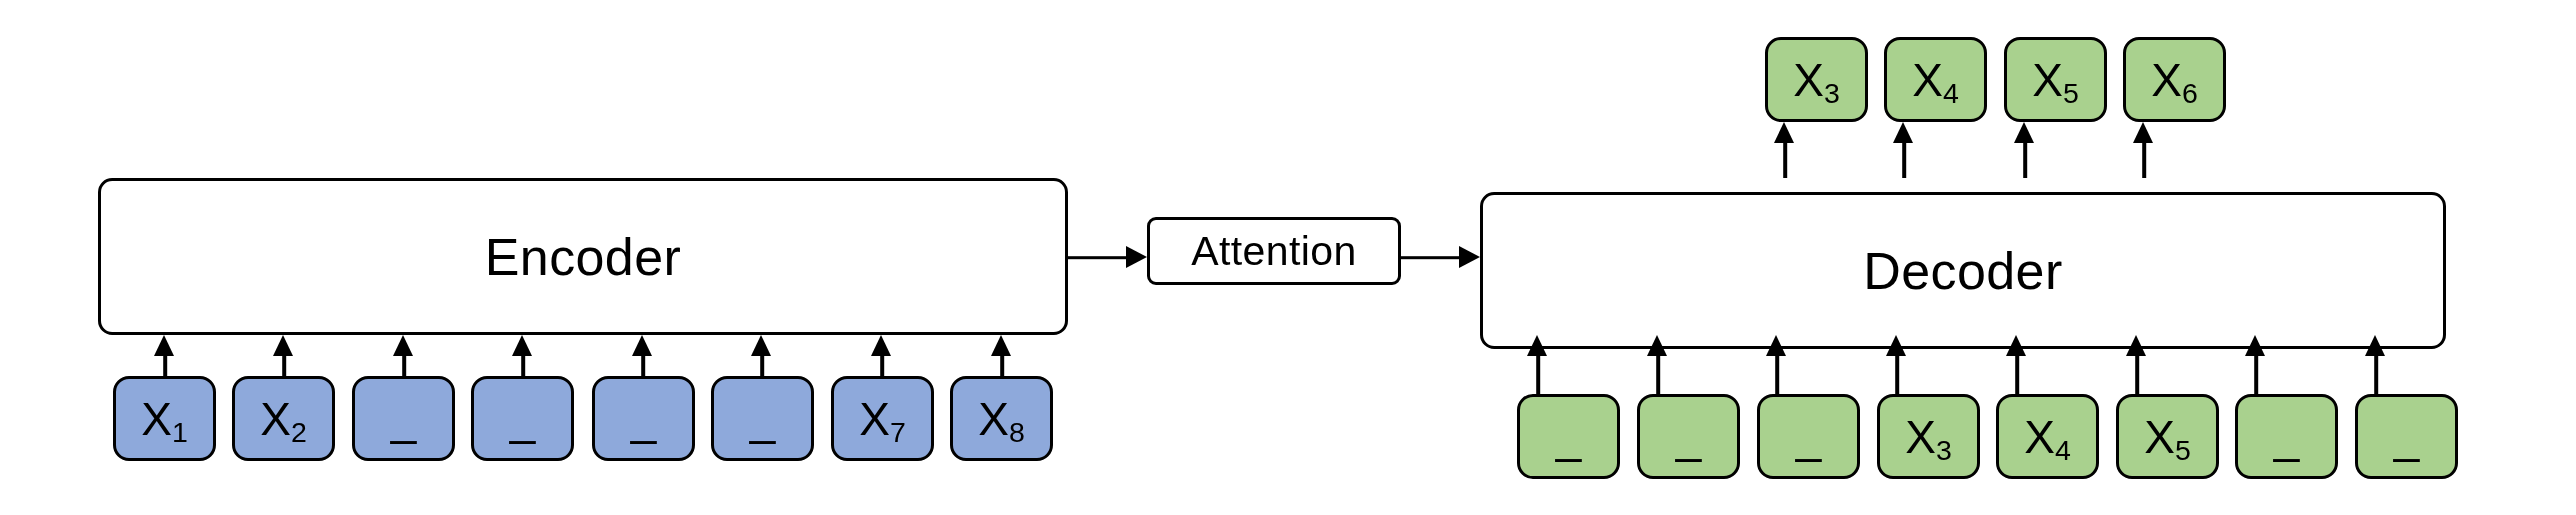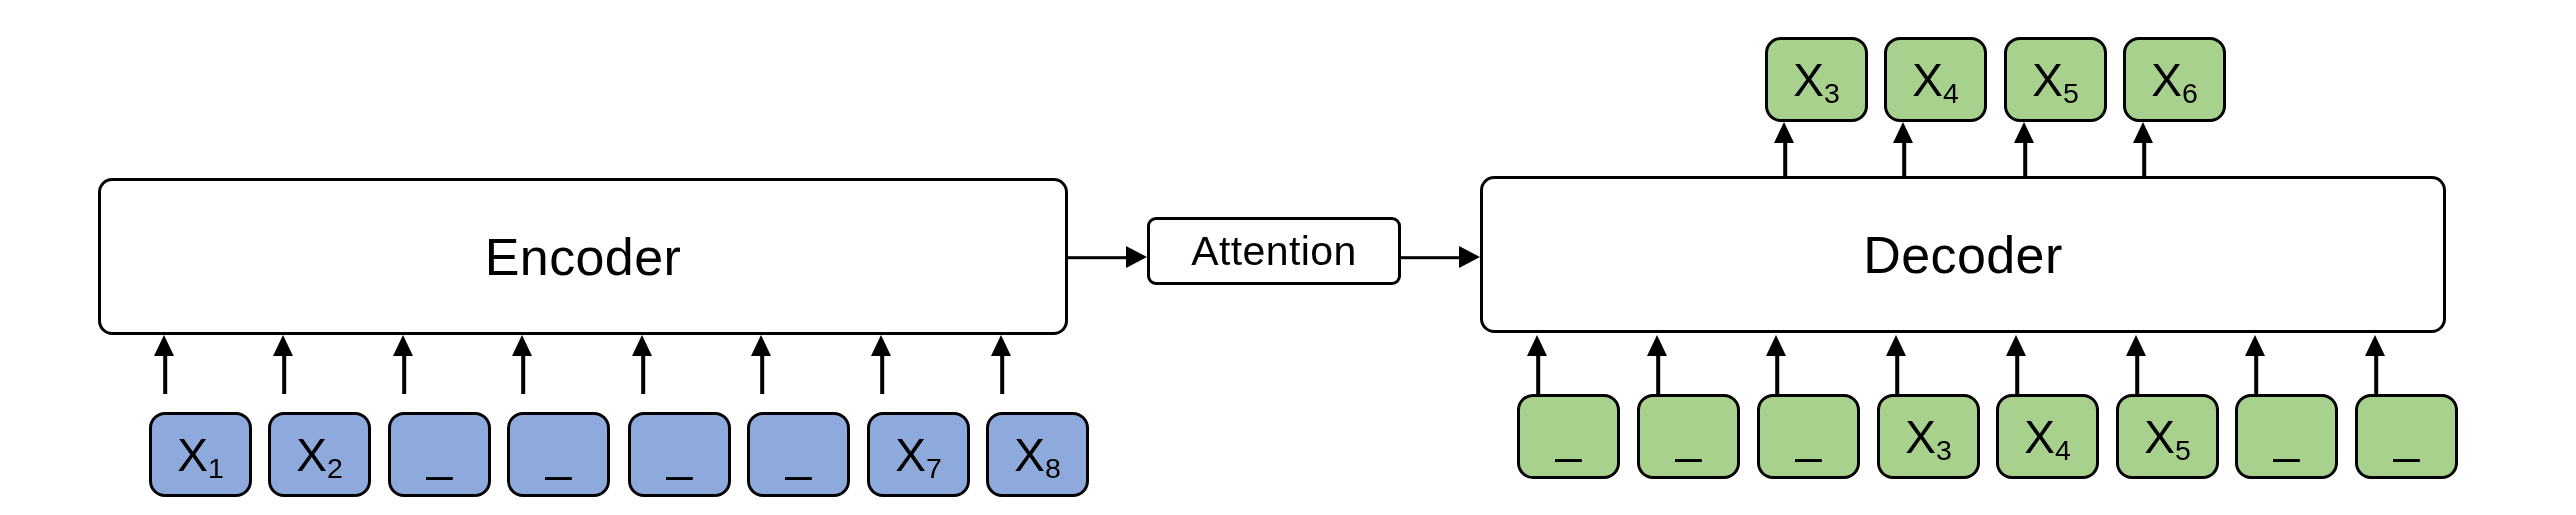--- a/index.html
+++ b/index.html
@@ -21,21 +21,21 @@
     box-sizing: border-box;
     background: var(--box-white, #ffffff);
     border: 3.6px solid var(--line-black, #000);
     border-radius: 14.2px;
     display: flex;
     align-items: center;
     justify-content: center;
     color: var(--line-black, #000);
   }
   .bigbox.encoder  { left: 98px;  top: 178px; width: 970px; height: 157px; }
-  .bigbox.decoder  { left: 1480px; top: 176px; width: 966px; height: 157px; justify-content: center; }
+  .bigbox.decoder  { left: 1480px; top: 192px; width: 966px; height: 157px; justify-content: center; }
   .bigbox.attention{ left: 1147px; top: 217px; width: 254px;  height: 68px; border-radius: 9px; }
   .bigbox-label   { font-size: 52px; letter-spacing: 0.4px; }
   .attention .bigbox-label { font-size: 41px; }
 
   
   .token {
     position: absolute;
     box-sizing: border-box;
     width: 103px;
     height: 85px;
@@ -43,21 +43,21 @@
     border-radius: 16px;
     display: flex;
     align-items: center;
     justify-content: center;
     color: var(--line-black, #000);
     font-size: 46px;
   }
   .token.blue  { background: var(--token-blue,  #8EA9DB); }
   .token.green { background: var(--token-green, #A9D18E); margin-left: 31px; }
   .token .sub { font-size: 0.62em; position: relative; top: 0.28em; }
-  .row-enc-in  .token { top: 412px; margin-left: 36px; }
+  .row-enc-in  .token { top: 376px; }
   .row-dec-in  .token { top: 394px; }
   .row-dec-out .token { top: 37px; }
 
   
   .varrow {
     position: absolute;
     width: 21.3px;
     margin-left: -10.7px;
   }
   .varrow .vhead {

